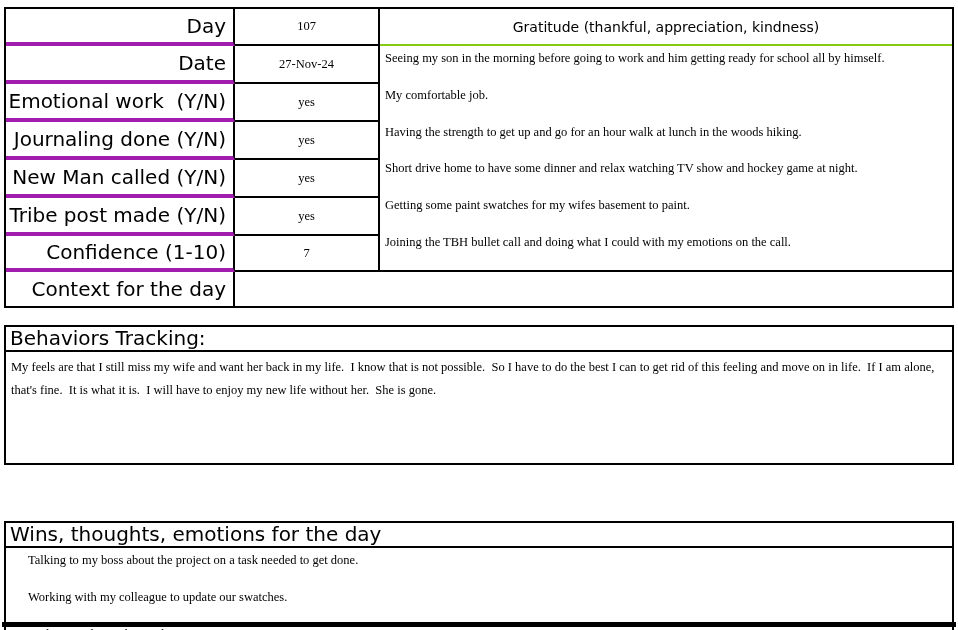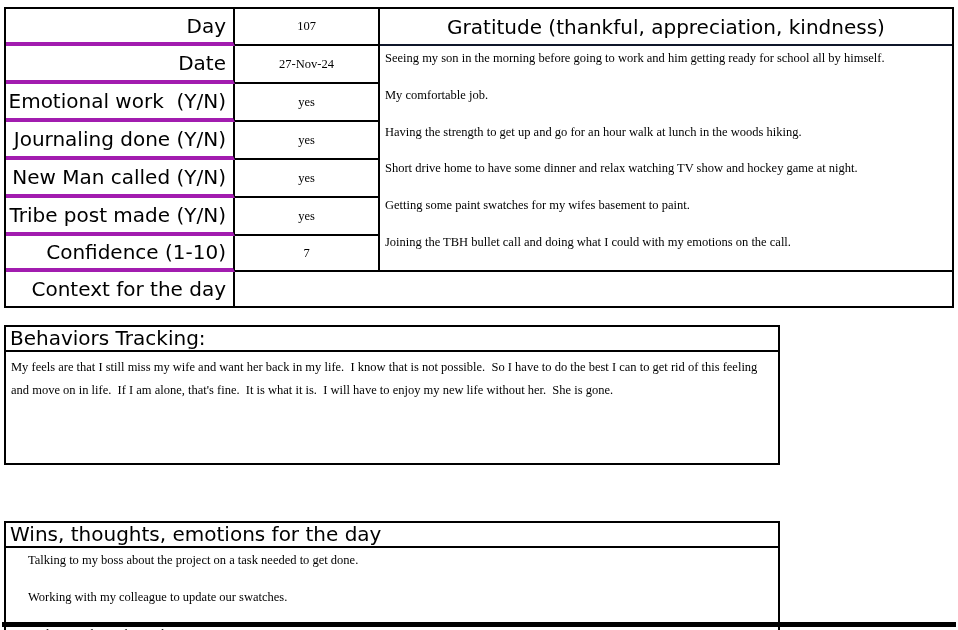--- a/index.html
+++ b/index.html
@@ -12,29 +12,29 @@
             display:grid;grid-template-columns:229px 145px 1fr;
             grid-template-rows:37px 38px 38px 38px 38px 38px 36px 1fr;}
   .cell{box-sizing:border-box;overflow:hidden;}
   .tl{border-right:2px solid #000;border-bottom:4px solid #a21caf;
       display:flex;align-items:center;justify-content:flex-end;
       padding-right:7px;font-size:20px;white-space:pre;}
   .tv{border-right:2px solid #000;border-bottom:2px solid #000;
       display:flex;align-items:center;justify-content:center;
       font-family:"Liberation Serif",serif;font-size:12.5px;}
   .nob{border-bottom:none;}
-  .gr-title{grid-column:3;grid-row:1;border-bottom:2px solid #0f172a;
-            display:flex;align-items:center;justify-content:center;font-size:20px;}
+  .gr-title{grid-column:3;grid-row:1;border-bottom:2px solid #84cc16;
+            display:flex;align-items:center;justify-content:center;font-size:14px;}
   .gr-body{grid-column:3;grid-row:2/8;border-bottom:2px solid #000;
            padding:5px 4px 12px 5px;font-family:"Liberation Serif",serif;font-size:12.5px;}
   .gr-entry{height:36.8px;line-height:15px;}
   .ctx-val{grid-column:2/4;grid-row:8;}
 
   
-  .boxsec{position:absolute;left:4px;width:776px;box-sizing:border-box;border:2px solid #000;}
+  .boxsec{position:absolute;left:4px;width:950px;box-sizing:border-box;border:2px solid #000;}
   .sec-title{height:23px;line-height:22px;border-bottom:2px solid #000;
              padding-left:4px;font-size:20px;white-space:pre;}
   .behaviors{top:325px;height:140px;}
   .b-body{padding:4px 5px 0 5px;font-family:"Liberation Serif",serif;
           font-size:12.5px;line-height:22.5px;white-space:pre-wrap;}
   .wins{top:485px;height:132px;margin-top:36px;}
   .w-body{padding:5px 5px 0 22px;font-family:"Liberation Serif",serif;font-size:12.5px;}
   .w-entry{height:36.8px;line-height:15px;}
 
   .bottom-bar{position:absolute;left:2px;top:622px;width:954px;height:5px;background:#000;}

